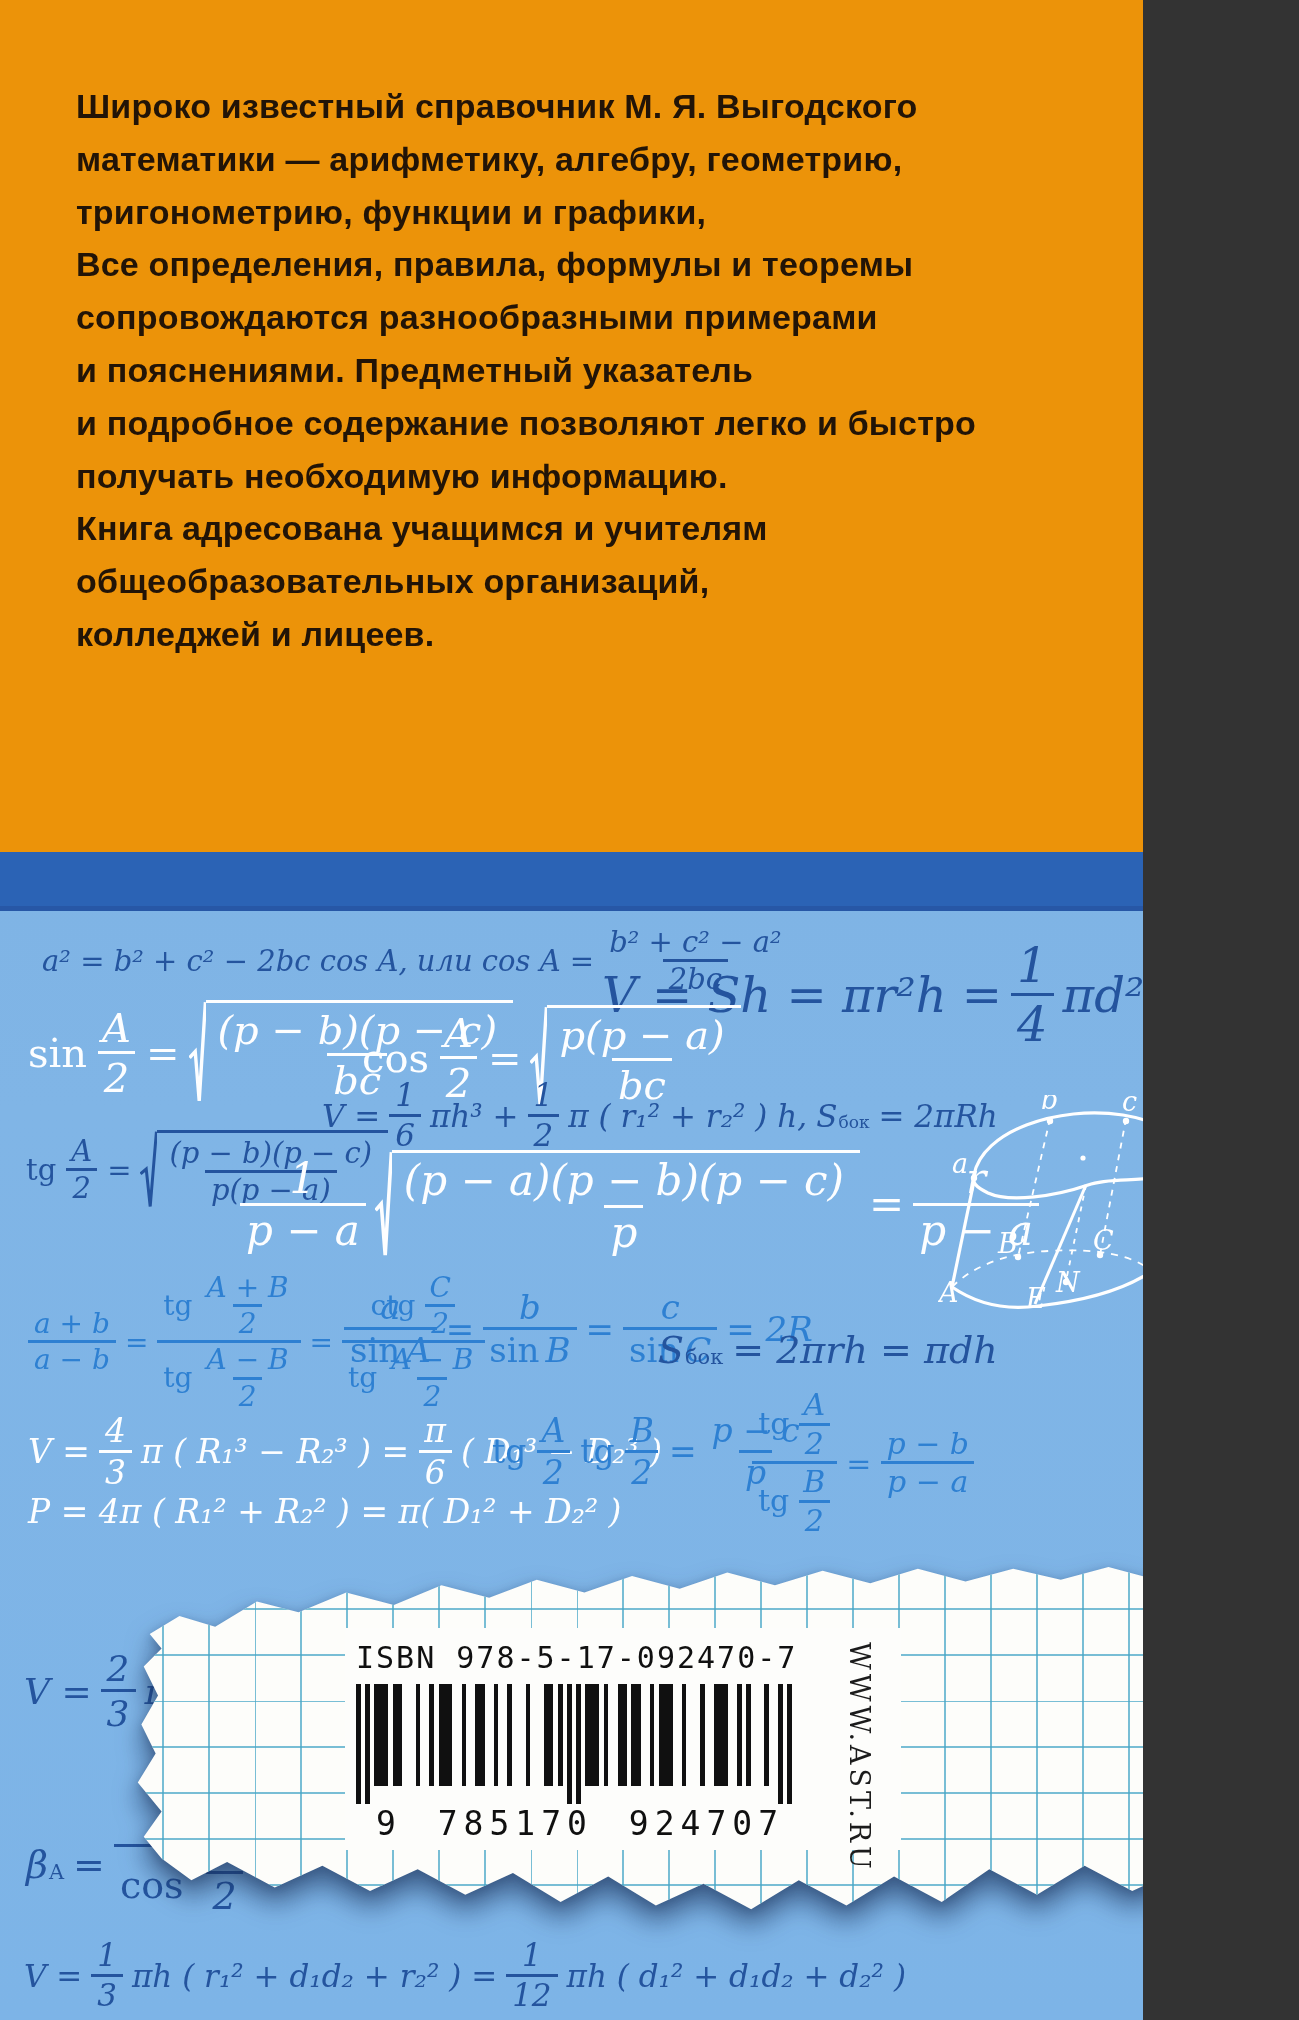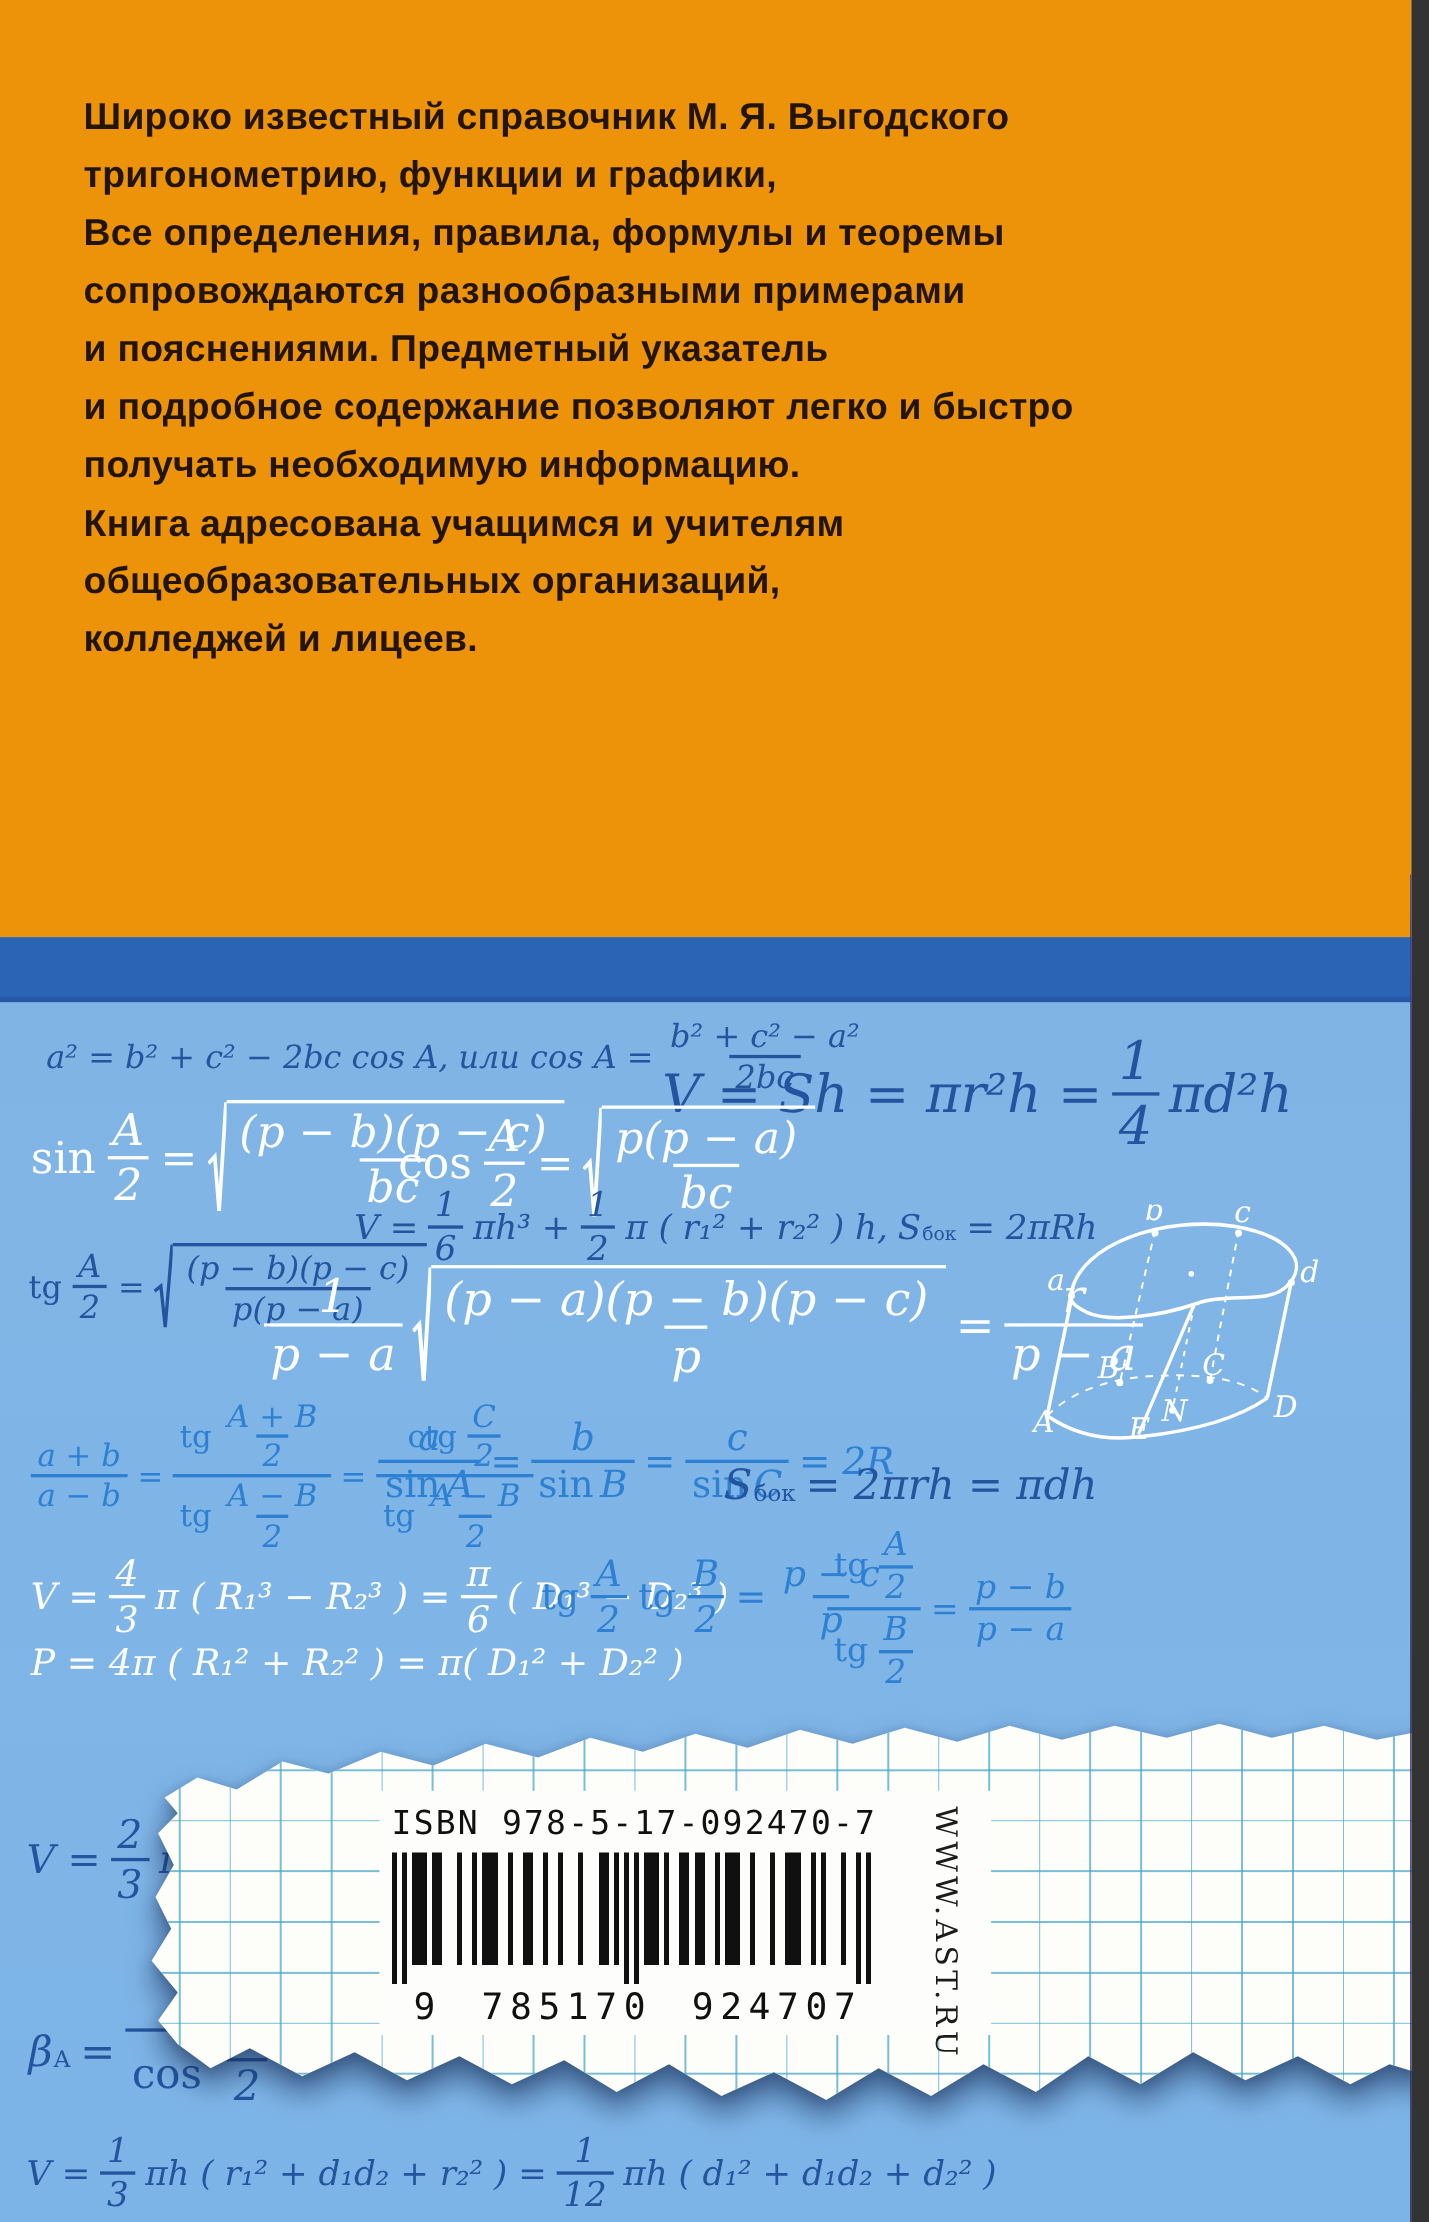--- a/index.html
+++ b/index.html
@@ -1,16 +1,16 @@
 <!DOCTYPE html>
 <html><head>
 <meta charset="utf-8">
 <style>
   html,body{margin:0;padding:0;background:#333;}
-  #page{position:relative;width:1283px;height:2020px;overflow:hidden;
+  #page{position:relative;width:1143px;height:2020px;overflow:hidden;
         background:linear-gradient(180deg,#7bafe1 0%,#80b5e6 55%,#7db4e7 100%);
         font-family:"Liberation Sans",sans-serif;}
   
   .orange{position:absolute;left:0;top:0;width:1299px;height:852px;background:#EC9309;}
   .blurb{position:absolute;left:76px;top:80px;right:40px;
          font-family:"Liberation Sans",sans-serif;font-weight:bold;
          font-size:34px;line-height:52.8px;color:#221407;letter-spacing:.2px;}
   
   .band{position:absolute;left:0;top:852px;width:1299px;height:54px;background:#2B63B5;
         border-bottom:5px solid #2757A6;}
@@ -66,20 +66,21 @@
          background:linear-gradient(180deg,#4A3B8D 0%,#392D72 45%,#2E2460 100%);}
 </style>
 </head>
 <body>
 
 <div id="page">
 
   <div class="orange">
     <div class="blurb">
       <div>Широко известный справочник М. Я. Выгодского</div>
+      <div>математики — арифметику, алгебру, геометрию,</div>
       <div>тригонометрию, функции и графики,</div>
       <div>Все определения, правила, формулы и теоремы</div>
       <div>сопровождаются разнообразными примерами</div>
       <div>и пояснениями. Предметный указатель</div>
       <div>и подробное содержание позволяют легко и быстро</div>
       <div>получать необходимую информацию.</div>
       <div>Книга адресована учащимся и учителям</div>
       <div>общеобразовательных организаций,</div>
       <div>колледжей и лицеев.</div>
     </div>

